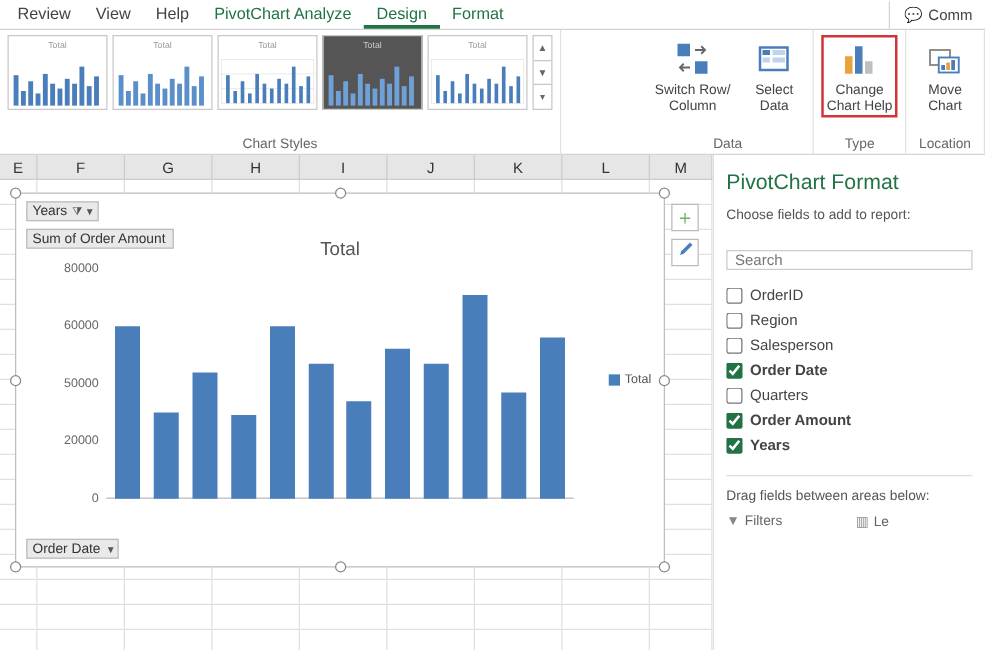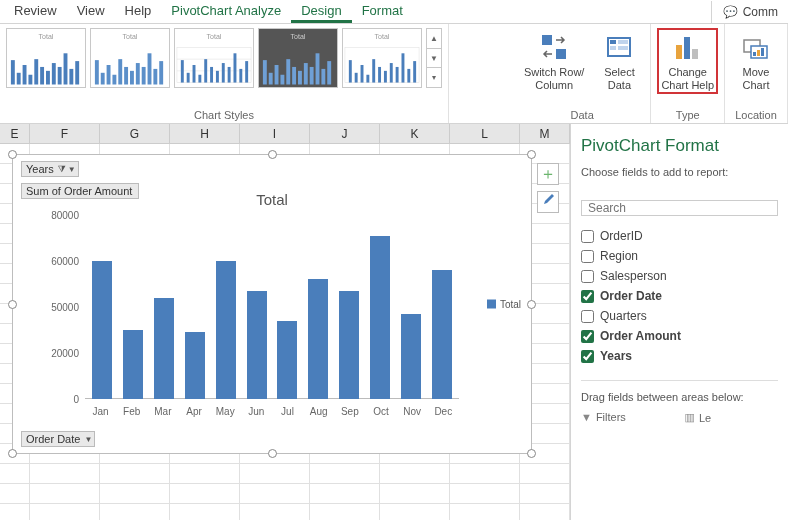--- a/index.html
+++ b/index.html
@@ -558,34 +558,20 @@
               <div class="bar" style="height: 58.75%;"></div>
               <div class="bar" style="height: 42.5%;"></div>
               <div class="bar" style="height: 65%;"></div>
               <div class="bar" style="height: 58.75%;"></div>
               <div class="bar" style="height: 88.75%;"></div>
               <div class="bar" style="height: 46.25%;"></div>
               <div class="bar" style="height: 70%;"></div>
             </div>
         </div>
       </div>
-      <div class="x-labels" id="xlabels">
-          <div class="x-lbl">Jan</div>
-          <div class="x-lbl">Feb</div>
-          <div class="x-lbl">Mar</div>
-          <div class="x-lbl">Apr</div>
-          <div class="x-lbl">May</div>
-          <div class="x-lbl">Jun</div>
-          <div class="x-lbl">Jul</div>
-          <div class="x-lbl">Aug</div>
-          <div class="x-lbl">Sep</div>
-          <div class="x-lbl">Oct</div>
-          <div class="x-lbl">Nov</div>
-          <div class="x-lbl">Dec</div>
-        </div>
 
       <div class="legend">
         <div class="sw"></div>
         <span>Total</span>
       </div>
 
       <div class="ctool plus">
         <span>＋</span>
       </div>
       <div class="ctool brush">

